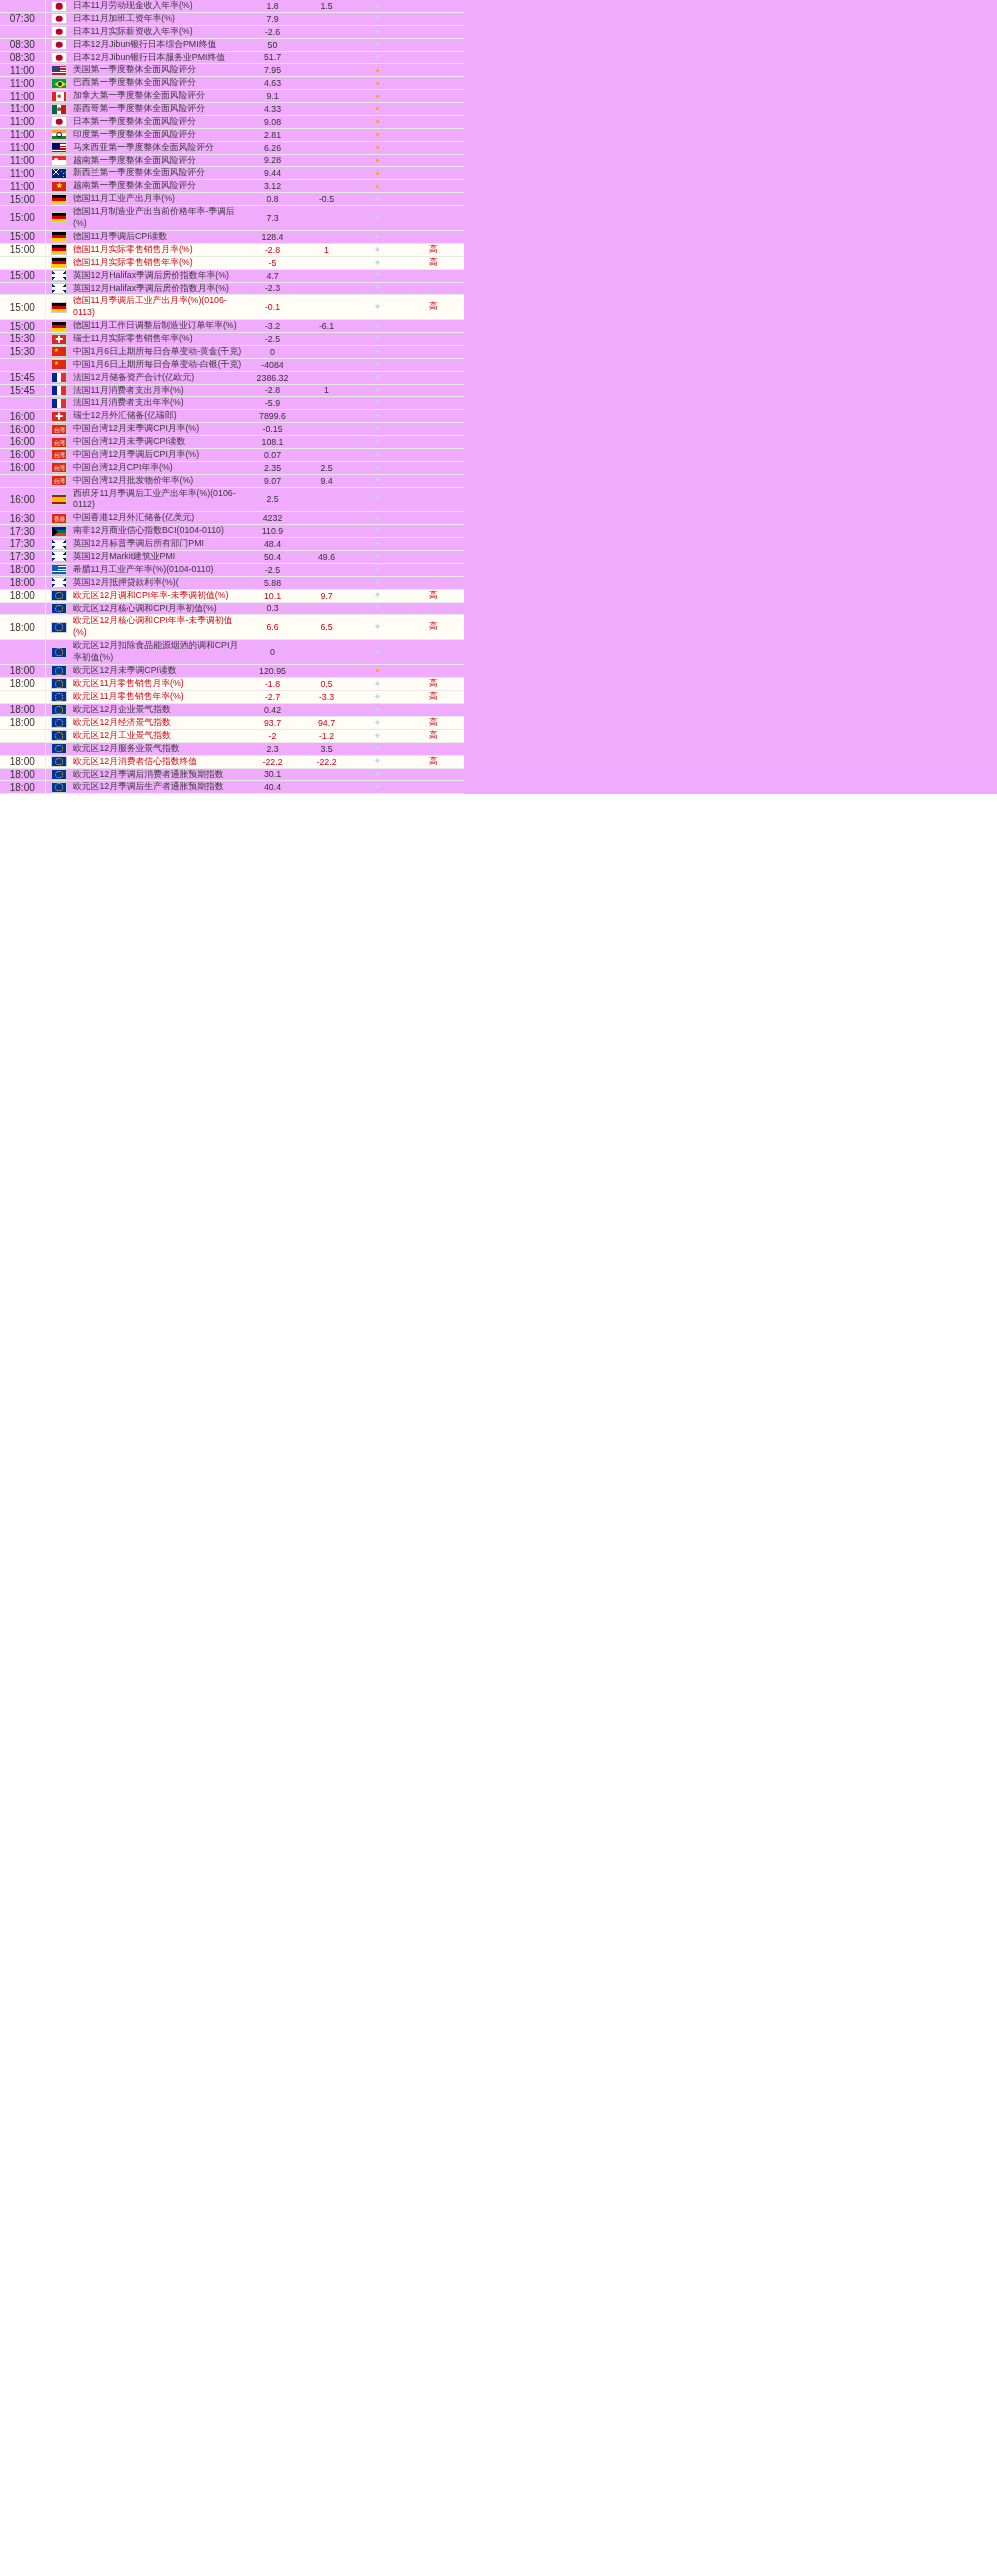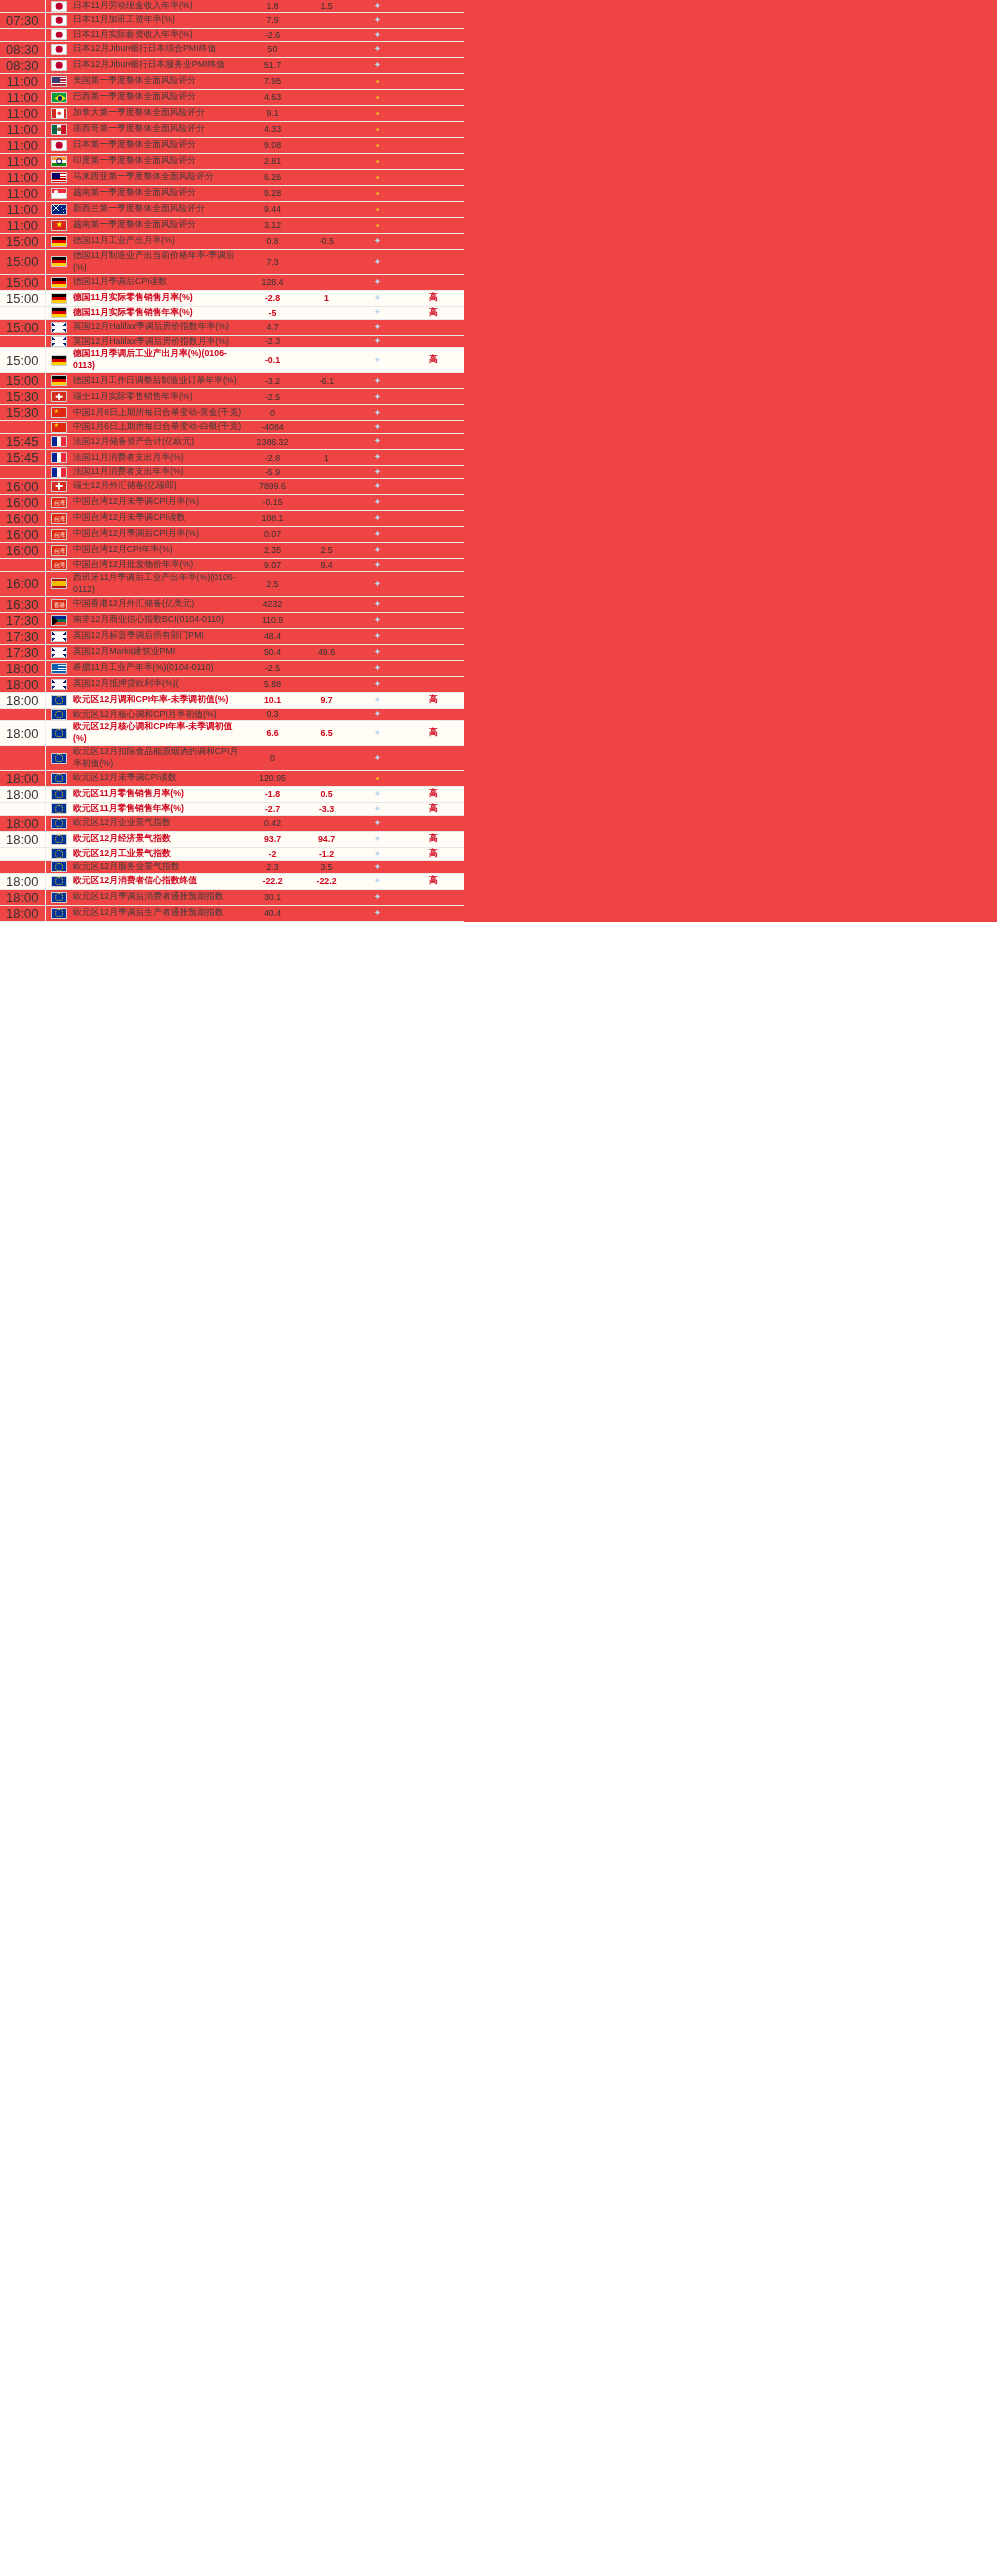--- a/index.html
+++ b/index.html
@@ -5,21 +5,21 @@
   * { box-sizing: border-box; }
   html, body {
     margin: 0;
     padding: 0;
     background: #ffffff;
     font-family: "Liberation Sans", sans-serif;
   }
   #page {
     width: 997px;
     margin: 0 auto;
-    background: #ef4444;
+    background: #f0abfc;
   }
   table.cal {
     width: 464px;
     border-collapse: collapse;
     table-layout: fixed;
     font-size: 8.8px;
     color: #333;
   }
   table.cal td {
     border-bottom: 0.7px solid #e8e8e8;
@@ -30,21 +30,21 @@
   col.c-time  { width: 45px; }
   col.c-flag  { width: 28px; }
   col.c-event { width: 171px; }
   col.c-act   { width: 57px; }
   col.c-fore  { width: 51px; }
   col.c-star  { width: 51px; }
   col.c-imp   { width: 61px; }
 
   .time-cell {
     text-align: center;
-    font-size: 13px;
+    font-size: 10px;
     color: #333;
     border-right: 0.7px solid #eee;
     height: 100%;
   }
   .flag-cell {
     text-align: center;
     padding: 2.9px 0;
   }
   .event-cell {
     padding: 5.1px 5.8px 5.1px 7.3px;
@@ -61,21 +61,21 @@
     text-align: center;
   }
   .imp-cell {
     text-align: center;
     font-size: 8.8px;
   }
   tr.hl .event-cell,
   tr.hl .num-cell,
   tr.hl .imp-cell {
     color: #d0021b;
-    font-weight: bold;
+    font-weight: normal;
   }
   tr.hl {
     background: #fffdf5;
   }
 
   
   .flag {
     display: inline-block;
     width: 16px;
     height: 11px;

